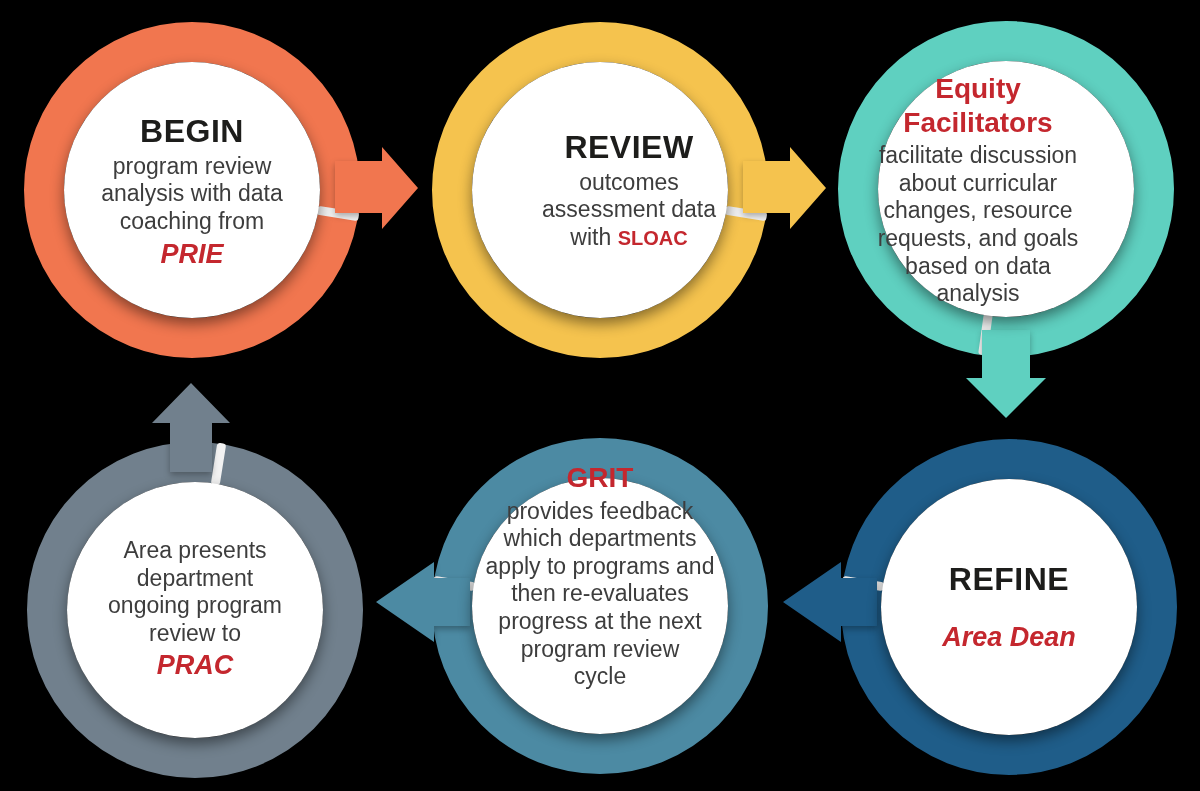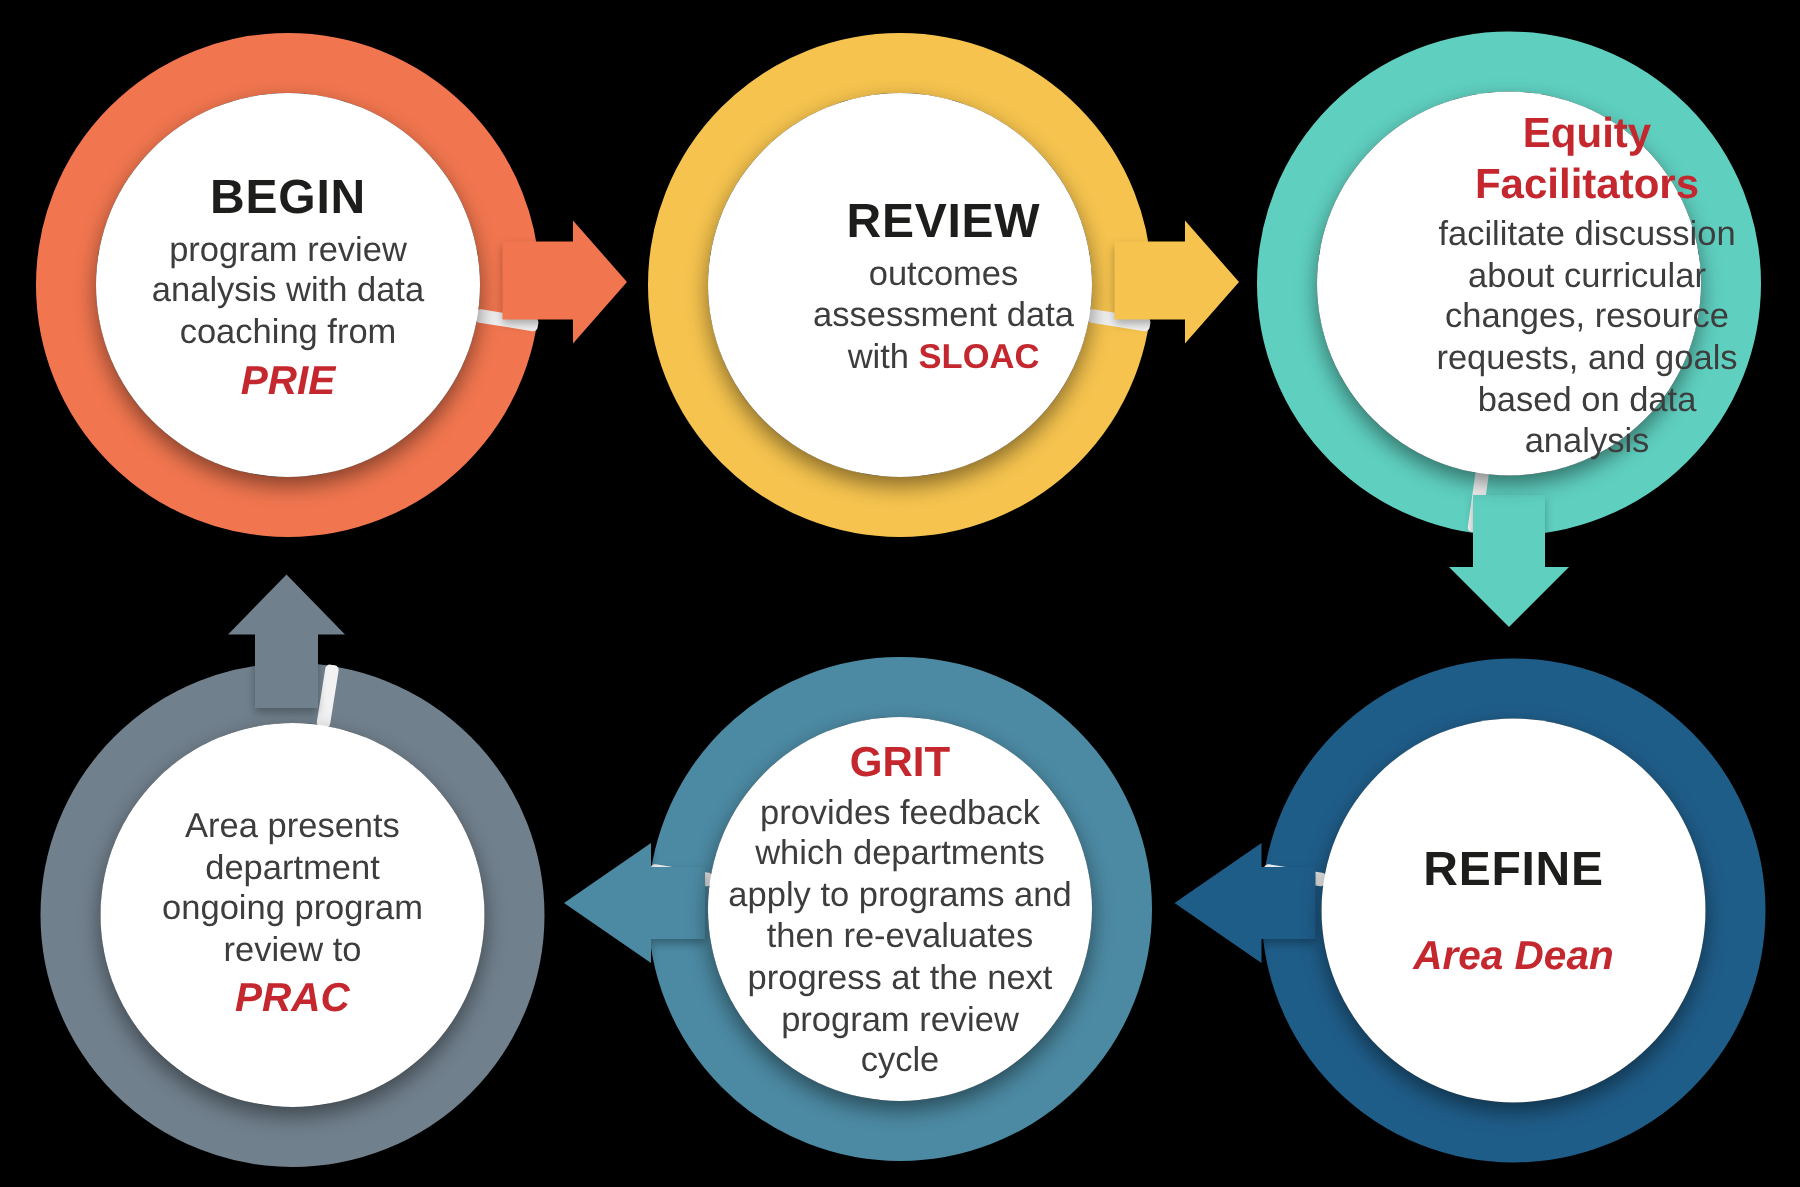--- a/index.html
+++ b/index.html
@@ -39,21 +39,21 @@
     margin-top:3px;
   }
   .node-em {
     font-size:27px;
     font-weight:800;
     line-height:1.22;
     margin-top:2px;
     font-style:italic;
   }
   .em-inline {
-    font-size:23px;
+    font-size:20px;
     font-weight:800;
   }
 </style>
 </head>
 <body>
 
 <div class="canvas" style="background: rgb(0, 0, 0);">
 
   <svg class="diagram" width="1200" height="791" viewBox="0 0 1200 791">
 
@@ -108,37 +108,37 @@
     <div class="node-em" style="color: rgb(196, 39, 46);">PRIE</div>
   </div>
 
   <div class="node-text" style="left: 629px; top: 191px; color: rgb(61, 61, 61);">
     <div class="node-title" style="color: rgb(29, 29, 27);">REVIEW</div>
     <div class="node-body"><span>outcomes
 assessment data
 with</span> <span class="em-inline" style="color: rgb(196, 39, 46);">SLOAC</span></div>
   </div>
 
-  <div class="node-text" style="left: 1058px; top: 190px; color: rgb(61, 61, 61);">
+  <div class="node-text" style="left: 978px; top: 190px; color: rgb(61, 61, 61);">
     <div class="node-em-heading" style="color: rgb(196, 39, 46);">Equity
 Facilitators</div>
     <div class="node-body">facilitate discussion
 about curricular
 changes, resource
 requests, and goals
 based on data
 analysis</div>
   </div>
 
   <div class="node-text" style="left: 1009px; top: 608px; color: rgb(61, 61, 61); text-align: center;">
     <div class="node-title" style="color: rgb(29, 29, 27);">REFINE</div>
     <div class="node-em" style="color: rgb(196, 39, 46); margin-top: 23px;">Area Dean</div>
   </div>
 
-  <div class="node-text" style="left: 600px; top: 606px; color: rgb(61, 61, 61);">
+  <div class="node-text" style="left: 600px; top: 576px; color: rgb(61, 61, 61);">
     <div class="node-em-heading" style="color: rgb(196, 39, 46);">GRIT</div>
     <div class="node-body">provides feedback
 which departments
 apply to programs and
 then re-evaluates
 progress at the next
 program review
 cycle</div>
   </div>
 

